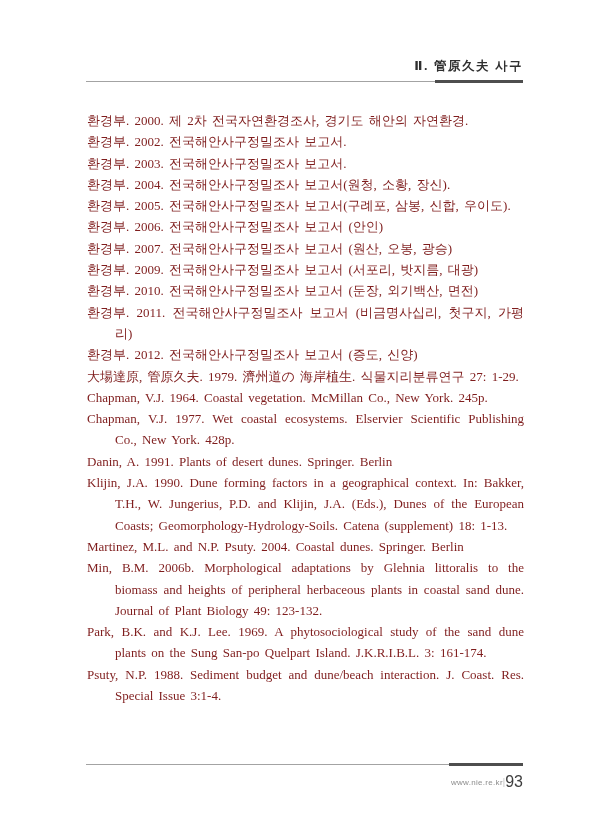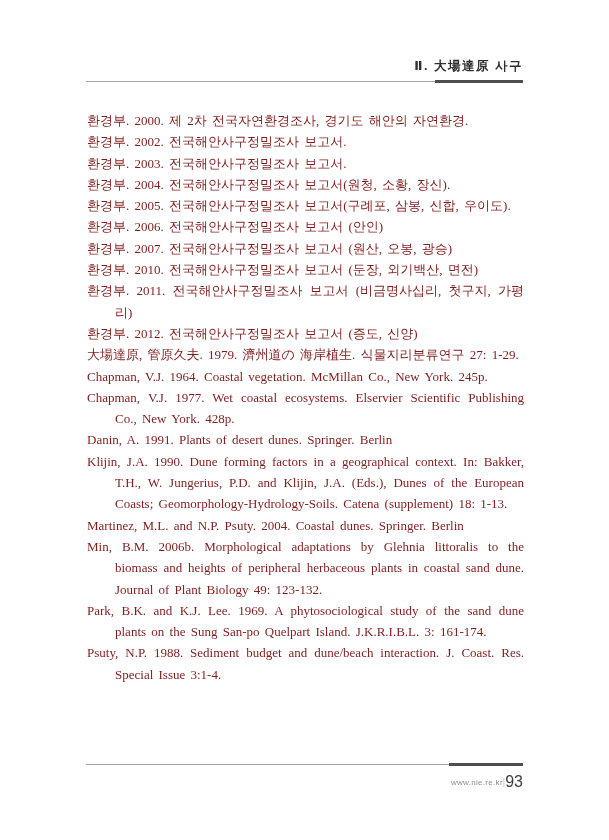--- a/index.html
+++ b/index.html
@@ -103,35 +103,36 @@
     color: #3d3d3d;
     text-align: center;
   }
 </style>
 </head>
 <body>
 
 <div class="page">
 
   <div class="header">
-    <div class="header-title">Ⅱ. 大場達原 사구</div>
+    <div class="header-title">Ⅱ. 管原久夫 사구</div>
     <div class="rule">
       <span class="rule-thin"></span>
       <span class="rule-thick"></span>
     </div>
   </div>
 
   <div class="content">
       <p class="ref">환경부. 2000. 제 2차 전국자연환경조사, 경기도 해안의 자연환경.</p>
       <p class="ref">환경부. 2002. 전국해안사구정밀조사 보고서.</p>
       <p class="ref">환경부. 2003. 전국해안사구정밀조사 보고서.</p>
       <p class="ref">환경부. 2004. 전국해안사구정밀조사 보고서(원청, 소황, 장신).</p>
       <p class="ref">환경부. 2005. 전국해안사구정밀조사 보고서(구례포, 삼봉, 신합, 우이도).</p>
       <p class="ref">환경부. 2006. 전국해안사구정밀조사 보고서 (안인)</p>
       <p class="ref">환경부. 2007. 전국해안사구정밀조사 보고서 (원산, 오봉, 광승)</p>
+      <p class="ref">환경부. 2009. 전국해안사구정밀조사 보고서 (서포리, 밧지름, 대광)</p>
       <p class="ref">환경부. 2010. 전국해안사구정밀조사 보고서 (둔장, 외기백산, 면전)</p>
       <p class="ref">환경부. 2011. 전국해안사구정밀조사 보고서 (비금명사십리, 첫구지, 가평리)</p>
       <p class="ref">환경부. 2012. 전국해안사구정밀조사 보고서 (증도, 신양)</p>
       <p class="ref">大場達原, 管原久夫. 1979. 濟州道の 海岸植生. 식물지리분류연구 27: 1-29.</p>
       <p class="ref">Chapman, V.J. 1964. Coastal vegetation. McMillan Co., New York. 245p.</p>
       <p class="ref">Chapman, V.J. 1977. Wet coastal ecosystems. Elservier Scientific Publishing Co., New York. 428p.</p>
       <p class="ref">Danin, A. 1991. Plants of desert dunes. Springer. Berlin</p>
       <p class="ref">Klijin, J.A. 1990. Dune forming factors in a geographical context. In: Bakker, T.H., W. Jungerius, P.D. and Klijin, J.A. (Eds.), Dunes of the European Coasts; Geomorphology-Hydrology-Soils. Catena (supplement) 18: 1-13.</p>
       <p class="ref">Martinez, M.L. and N.P. Psuty. 2004. Coastal dunes. Springer. Berlin</p>
       <p class="ref">Min, B.M. 2006b. Morphological adaptations by Glehnia littoralis to the biomass and heights of peripheral herbaceous plants in coastal sand dune. Journal of Plant Biology 49: 123-132.</p>

